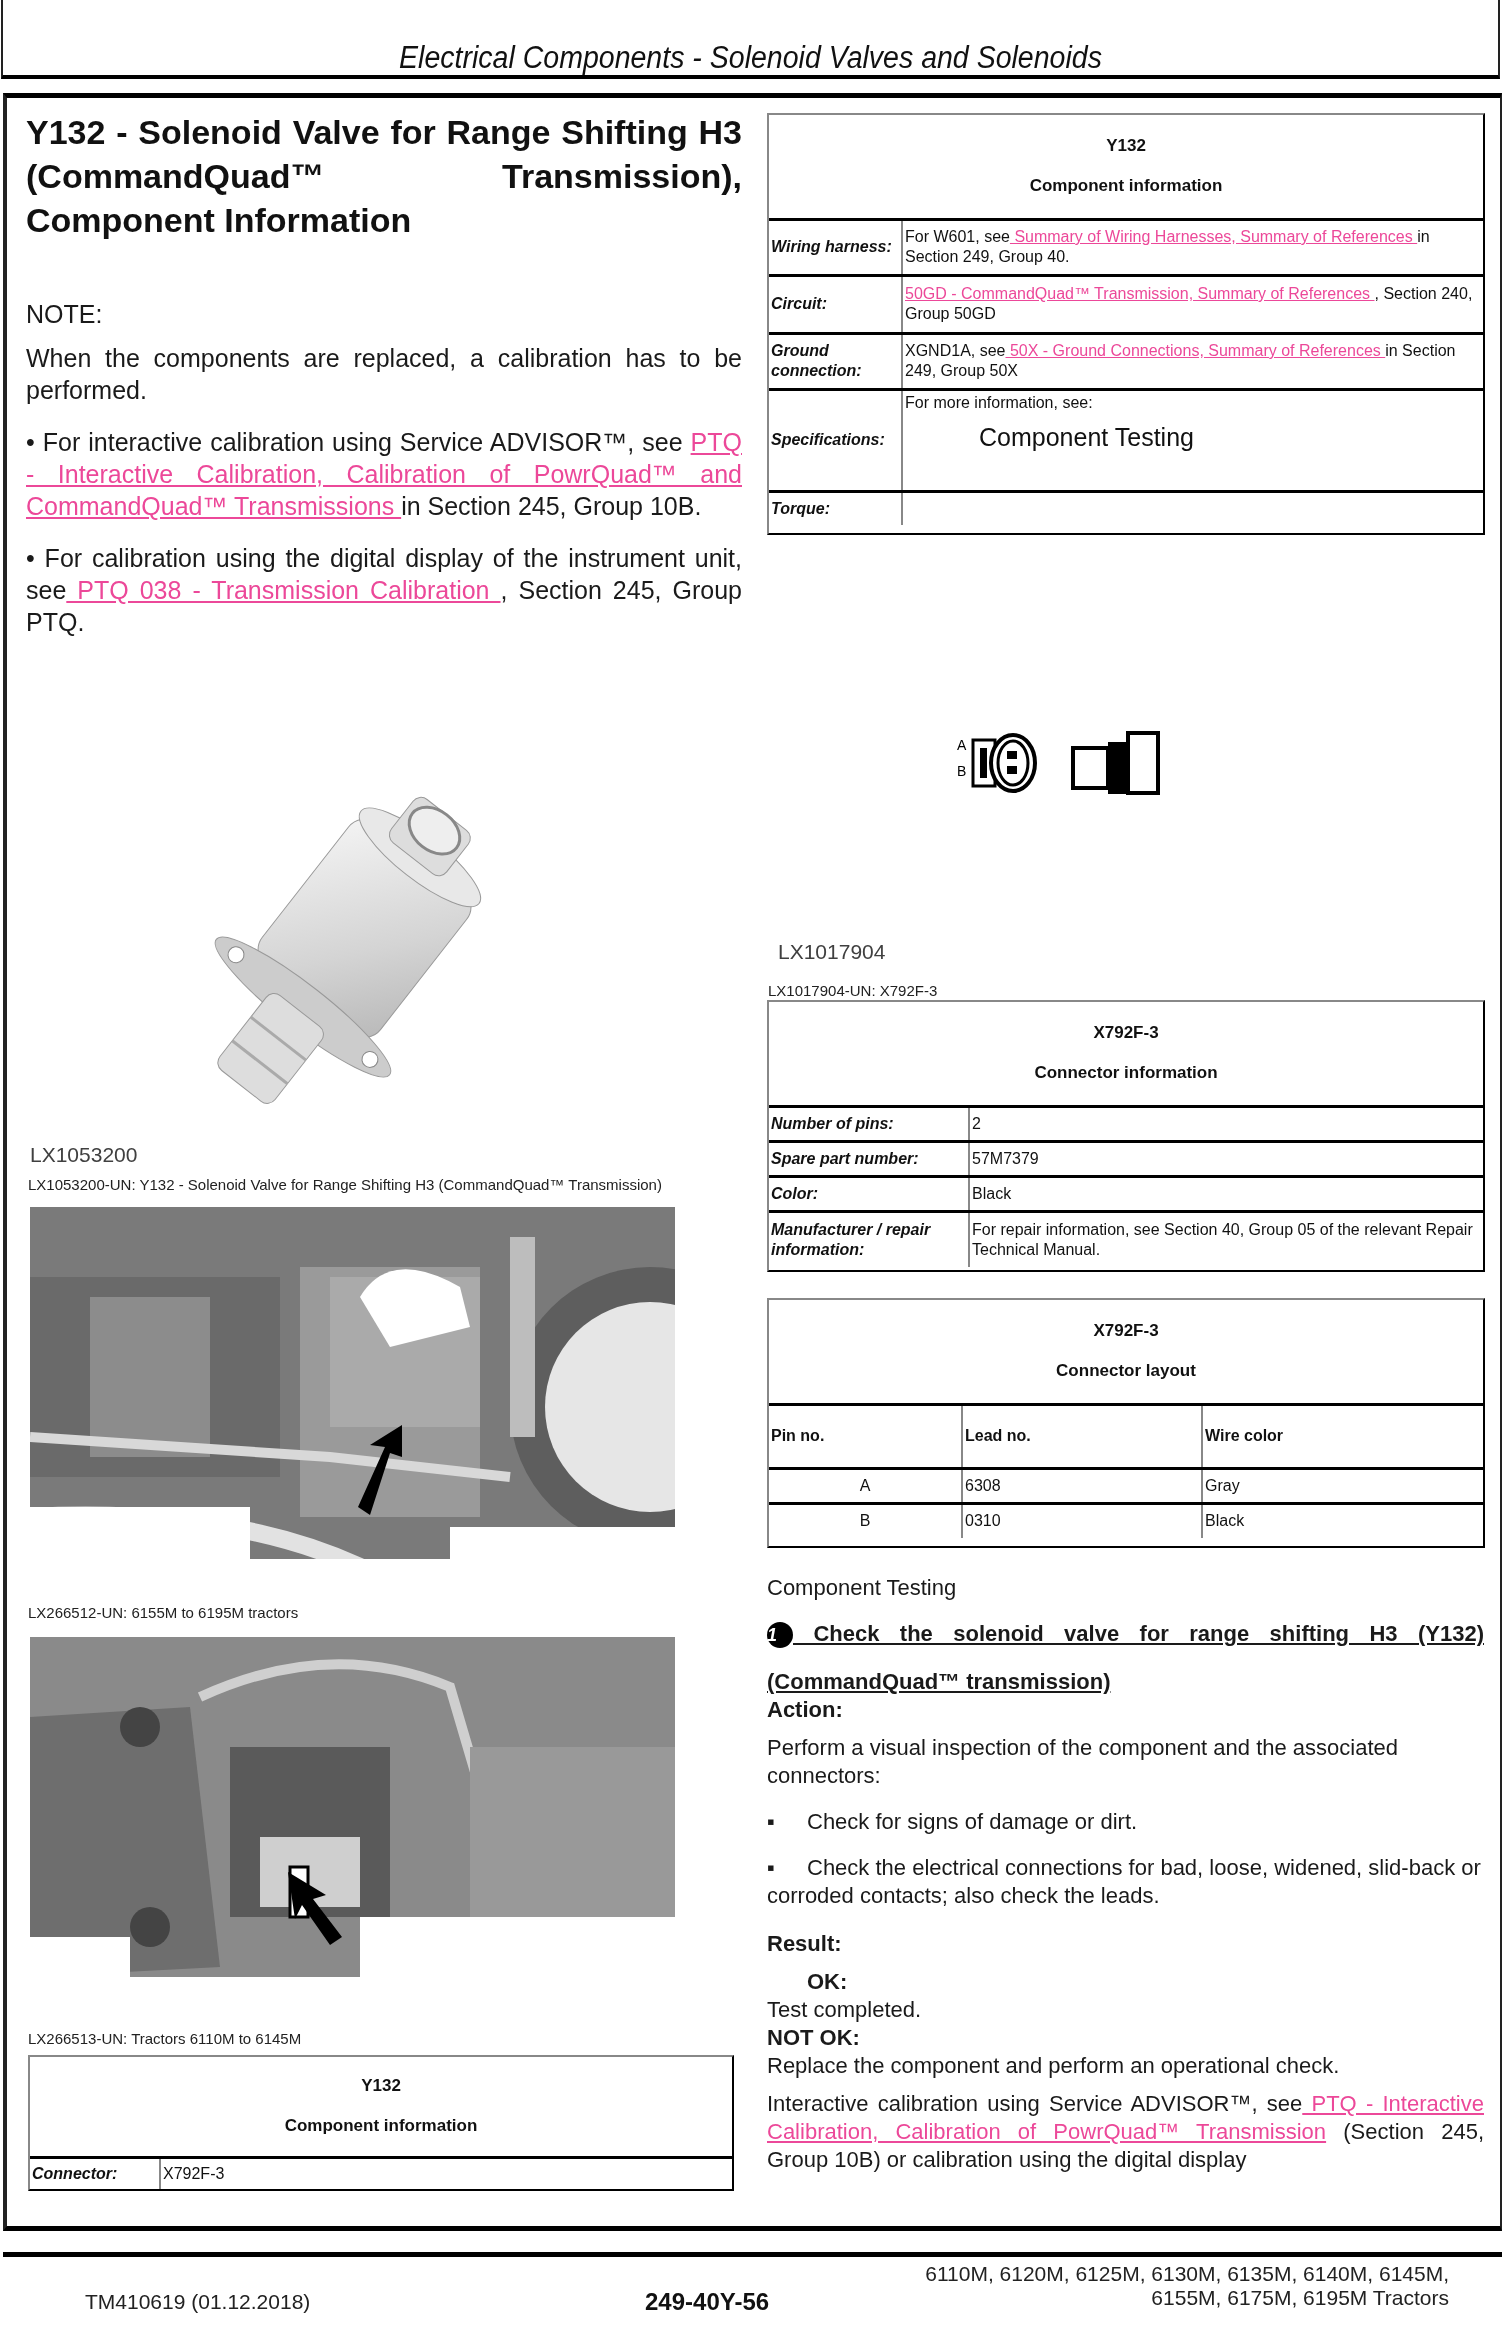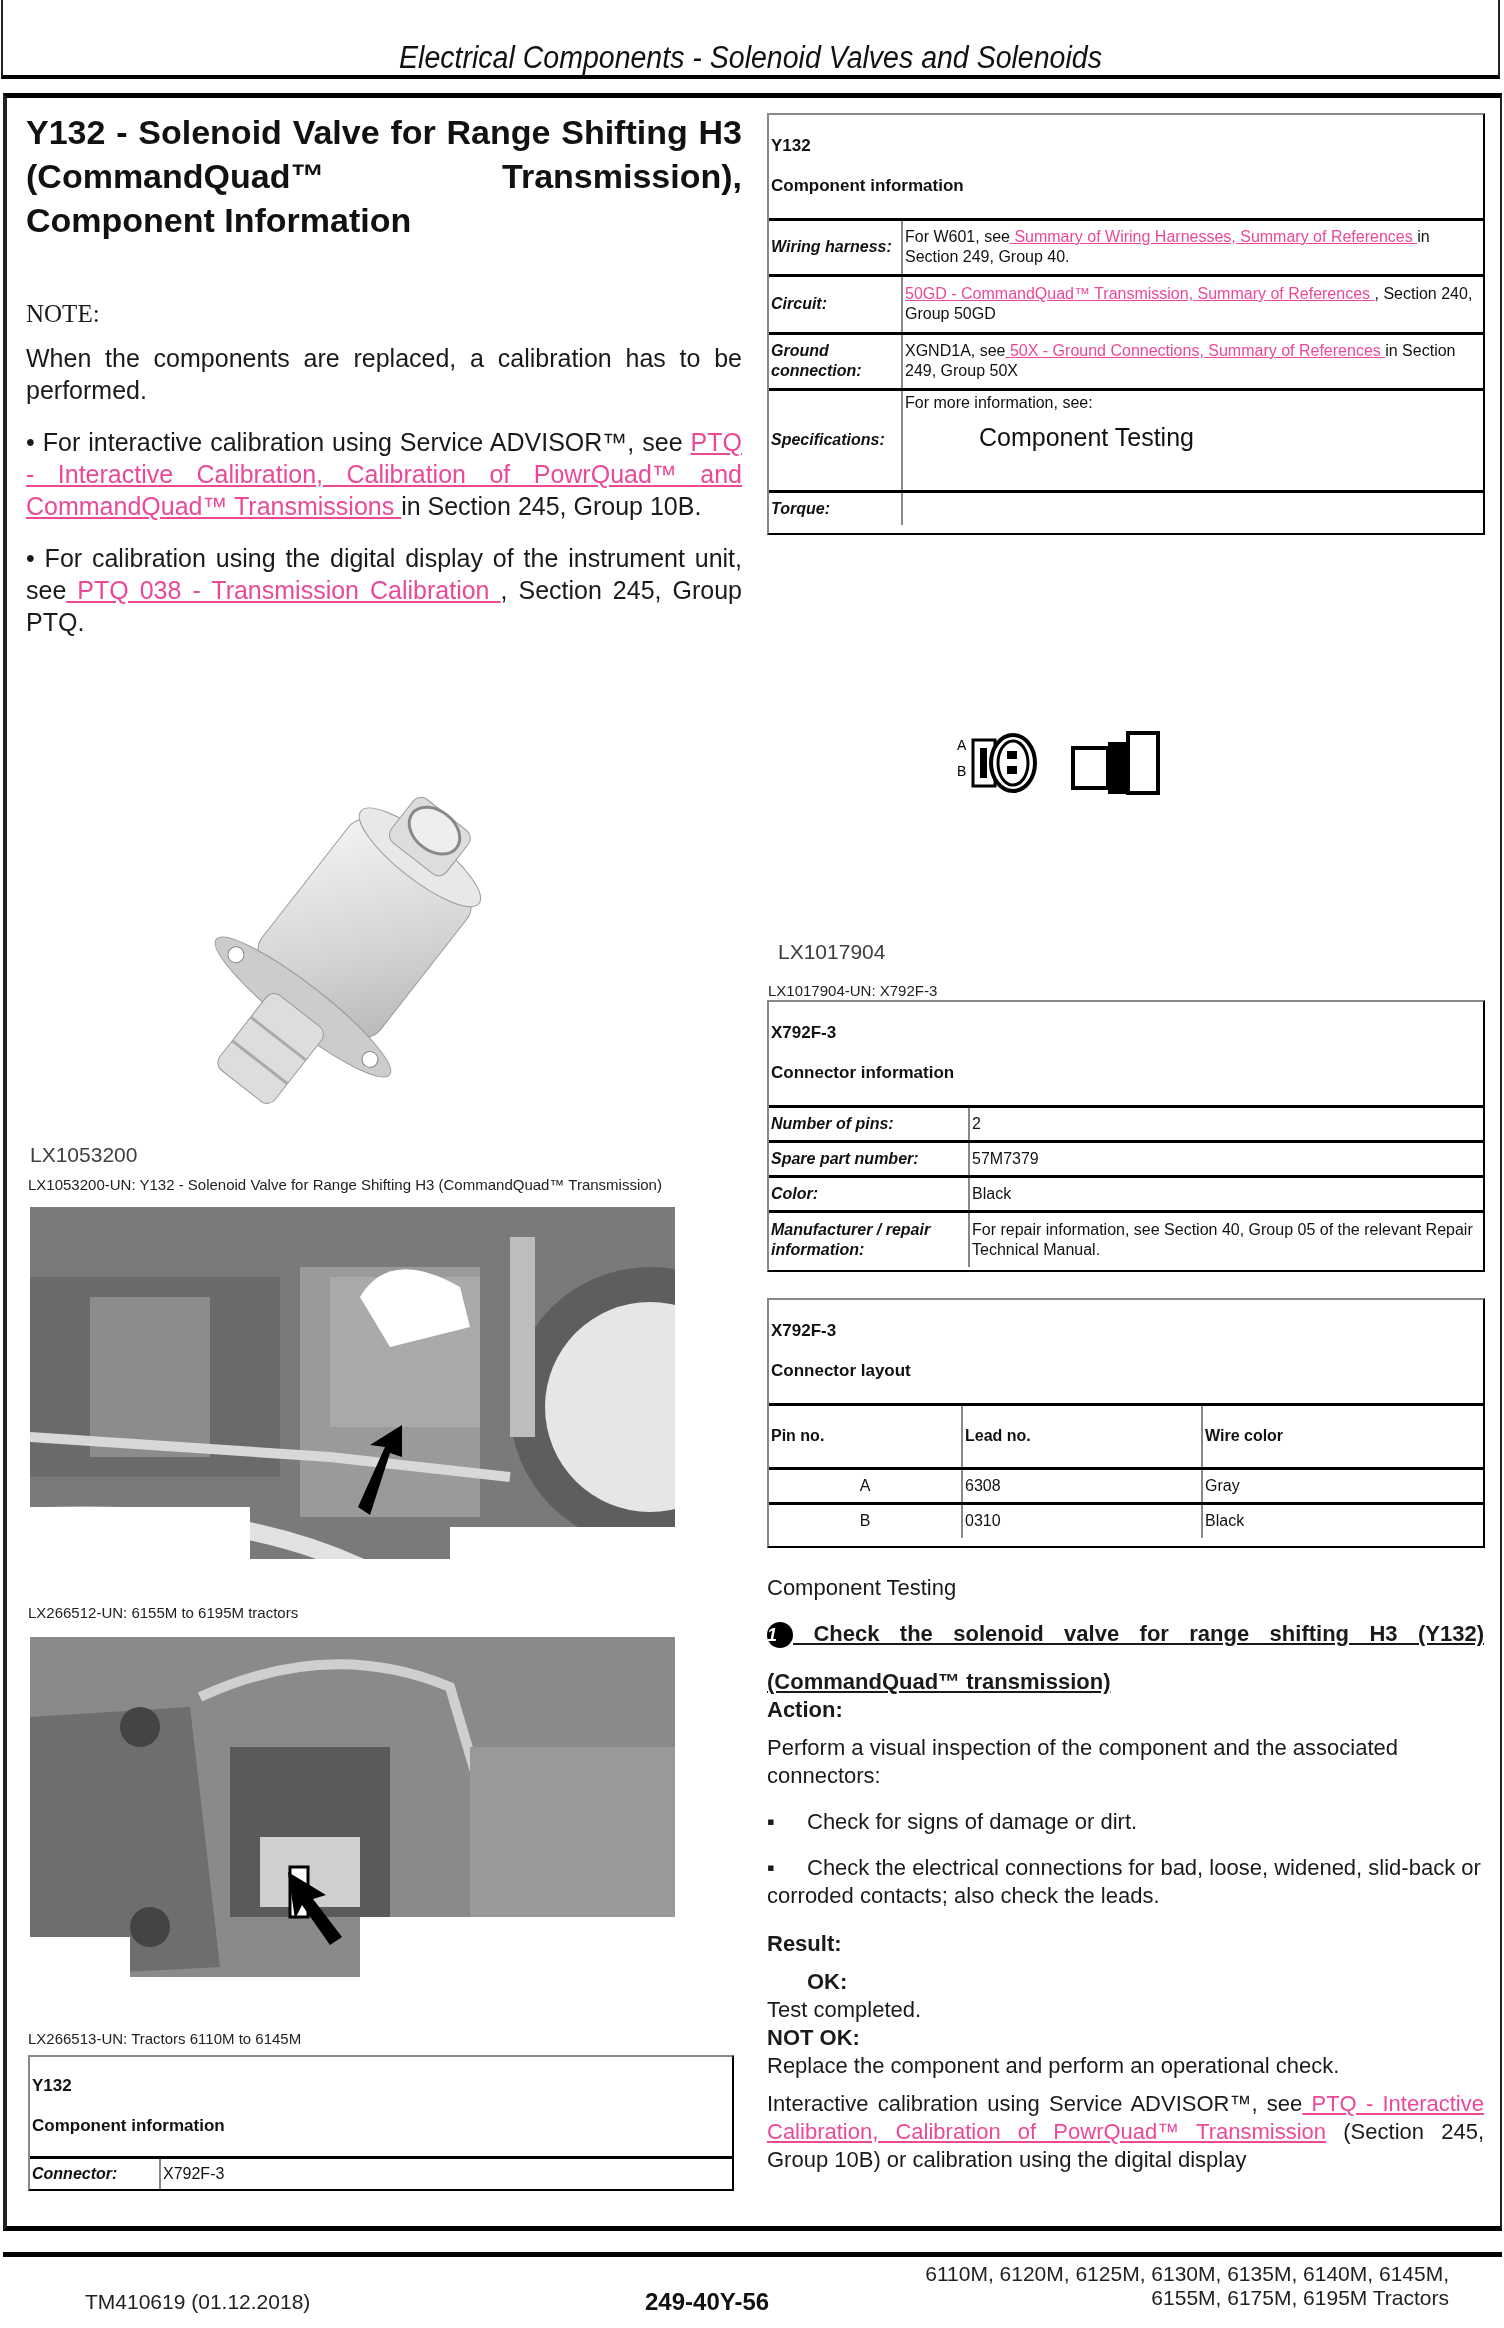--- a/index.html
+++ b/index.html
@@ -14,21 +14,21 @@
   .left { position: absolute; left: 26px; top: 110px; width: 716px; }
   .doc-title { font-weight: bold; font-size: 34px; line-height: 44px; text-align: justify; text-align-last: left; }
   .para { font-size: 25px; line-height: 32px; text-align: justify; color: #1a1a1a; }
   .link { color: #ec4899; text-decoration: underline; }
 
   .fig-label { font-size: 21px; font-weight: normal; color: #404040; }
   .fig-cap { font-size: 15px; color: #222; }
 
   table.info { border-collapse: collapse; width: 100%; }
   table.info td { font-size: 16px; vertical-align: middle; padding: 2px 2px; line-height: 20px; }
-  table.info .head td { text-align: left; font-weight: bold; font-size: 17px; }
+  table.info .head td { text-align: center; font-weight: bold; font-size: 17px; }
   table.info .lbl { font-weight: bold; font-style: italic; border-right: 2px solid #888; }
   table.info tr.row td { border-top: 3px solid #000; }
   .tbl-wrap { position: absolute; border: 2px solid #000; border-top-color: #888; border-left-color: #888; }
 
   .right-text { position: absolute; left: 767px; width: 717px; }
   .rt { font-size: 22px; line-height: 28px; color: #1a1a1a; }
   .bold { font-weight: bold; }
 
   .img-box { position: absolute; overflow: hidden; }
 
@@ -39,21 +39,21 @@
 <body>
 
 <div class="hdr-box">
   <div class="hdr-title">Electrical Components - Solenoid Valves and Solenoids</div>
 </div>
 
 <div class="main-box"></div>
 
 <div class="left">
   <div class="doc-title">Y132 - Solenoid Valve for Range Shifting H3 (CommandQuad™ Transmission), Component Information</div>
-  <div class="para" style="margin-top:56px;font-family:Liberation Serif, serif;">NOTE:</div>
+  <div class="para" style="margin-top:56px;">NOTE:</div>
   <div class="para" style="margin-top:12px;">When the components are replaced, a calibration has to be performed.</div>
   <div class="para" style="margin-top:20px;">
     <span>• For interactive calibration using Service ADVISOR™, see </span><a class="link">PTQ - Interactive Calibration, Calibration of PowrQuad™ and CommandQuad™ Transmissions </a><span>in Section 245, Group 10B.</span>
   </div>
   <div class="para" style="margin-top:20px;">
     <span>• For calibration using the digital display of the instrument unit, see</span><a class="link"> PTQ 038 - Transmission Calibration </a><span>, Section 245, Group PTQ.</span>
   </div>
 </div>
 
 <div class="img-box" style="left:120px; top:775px; width:460px; height:360px;">

